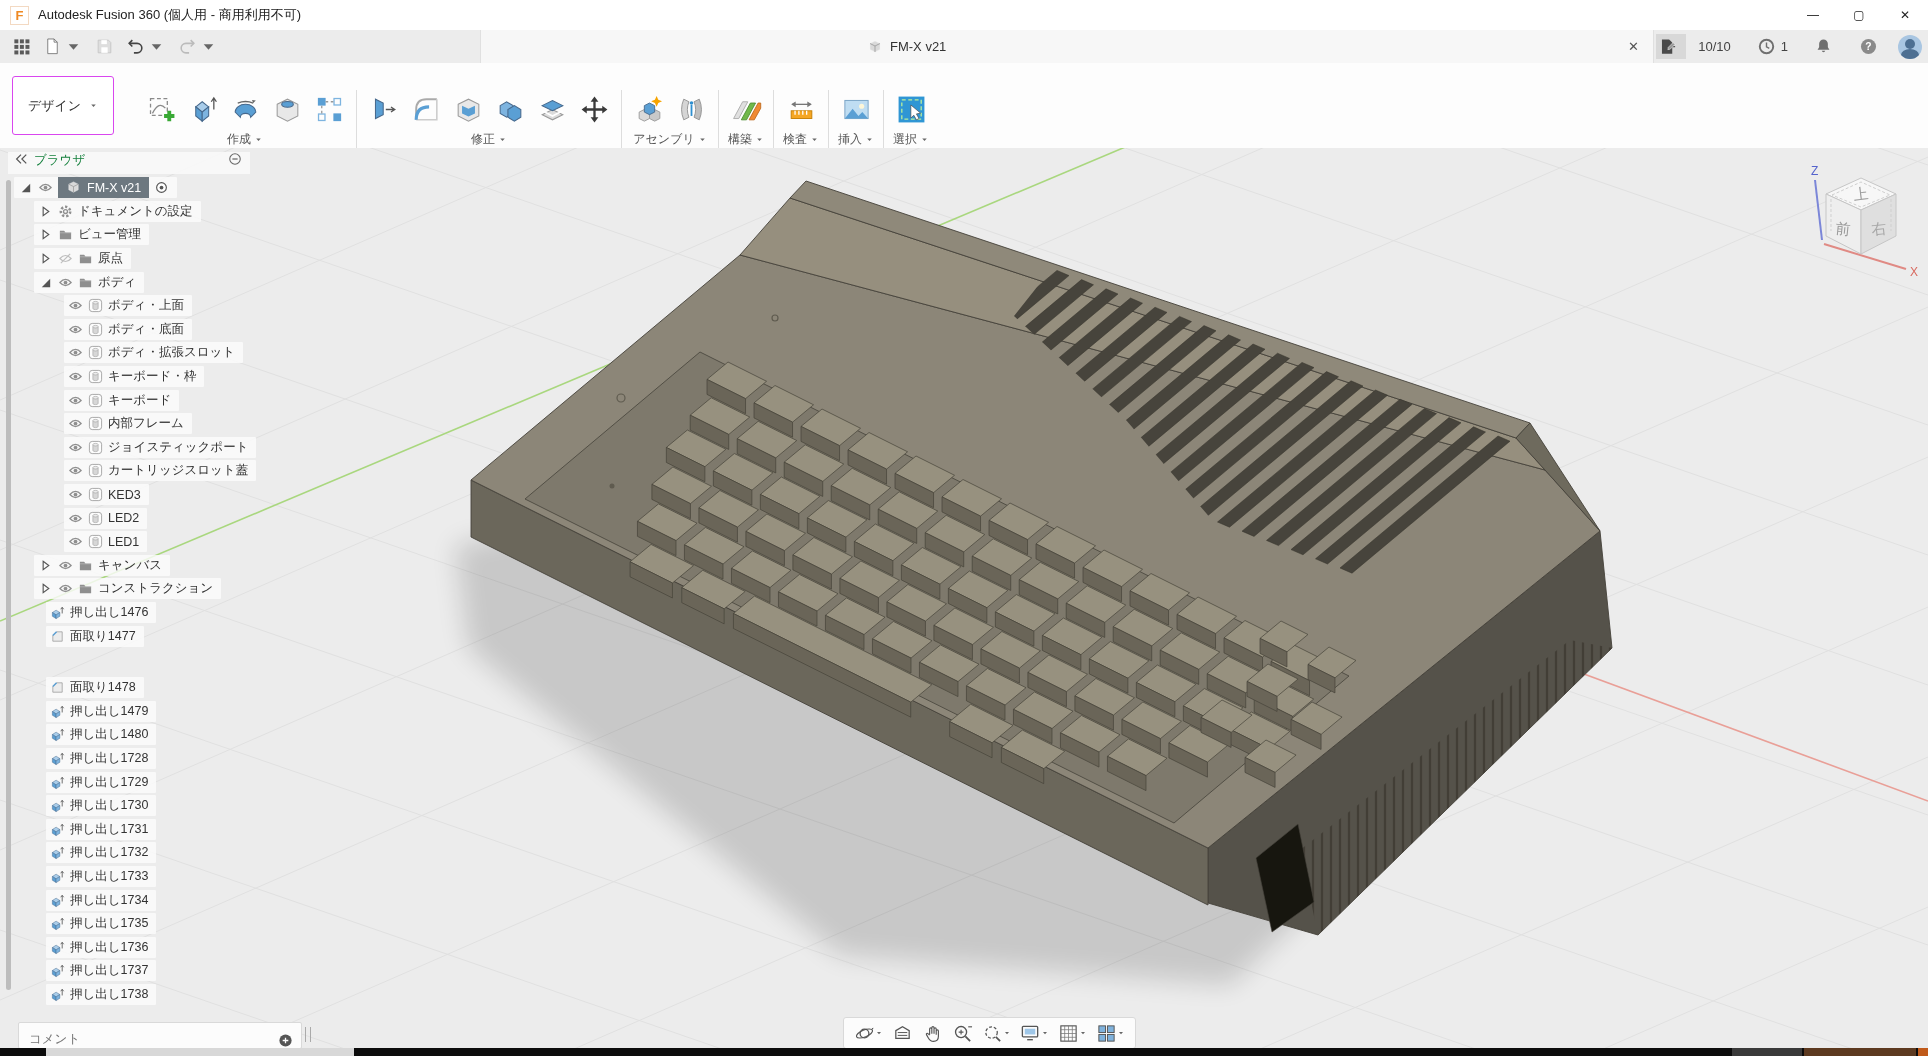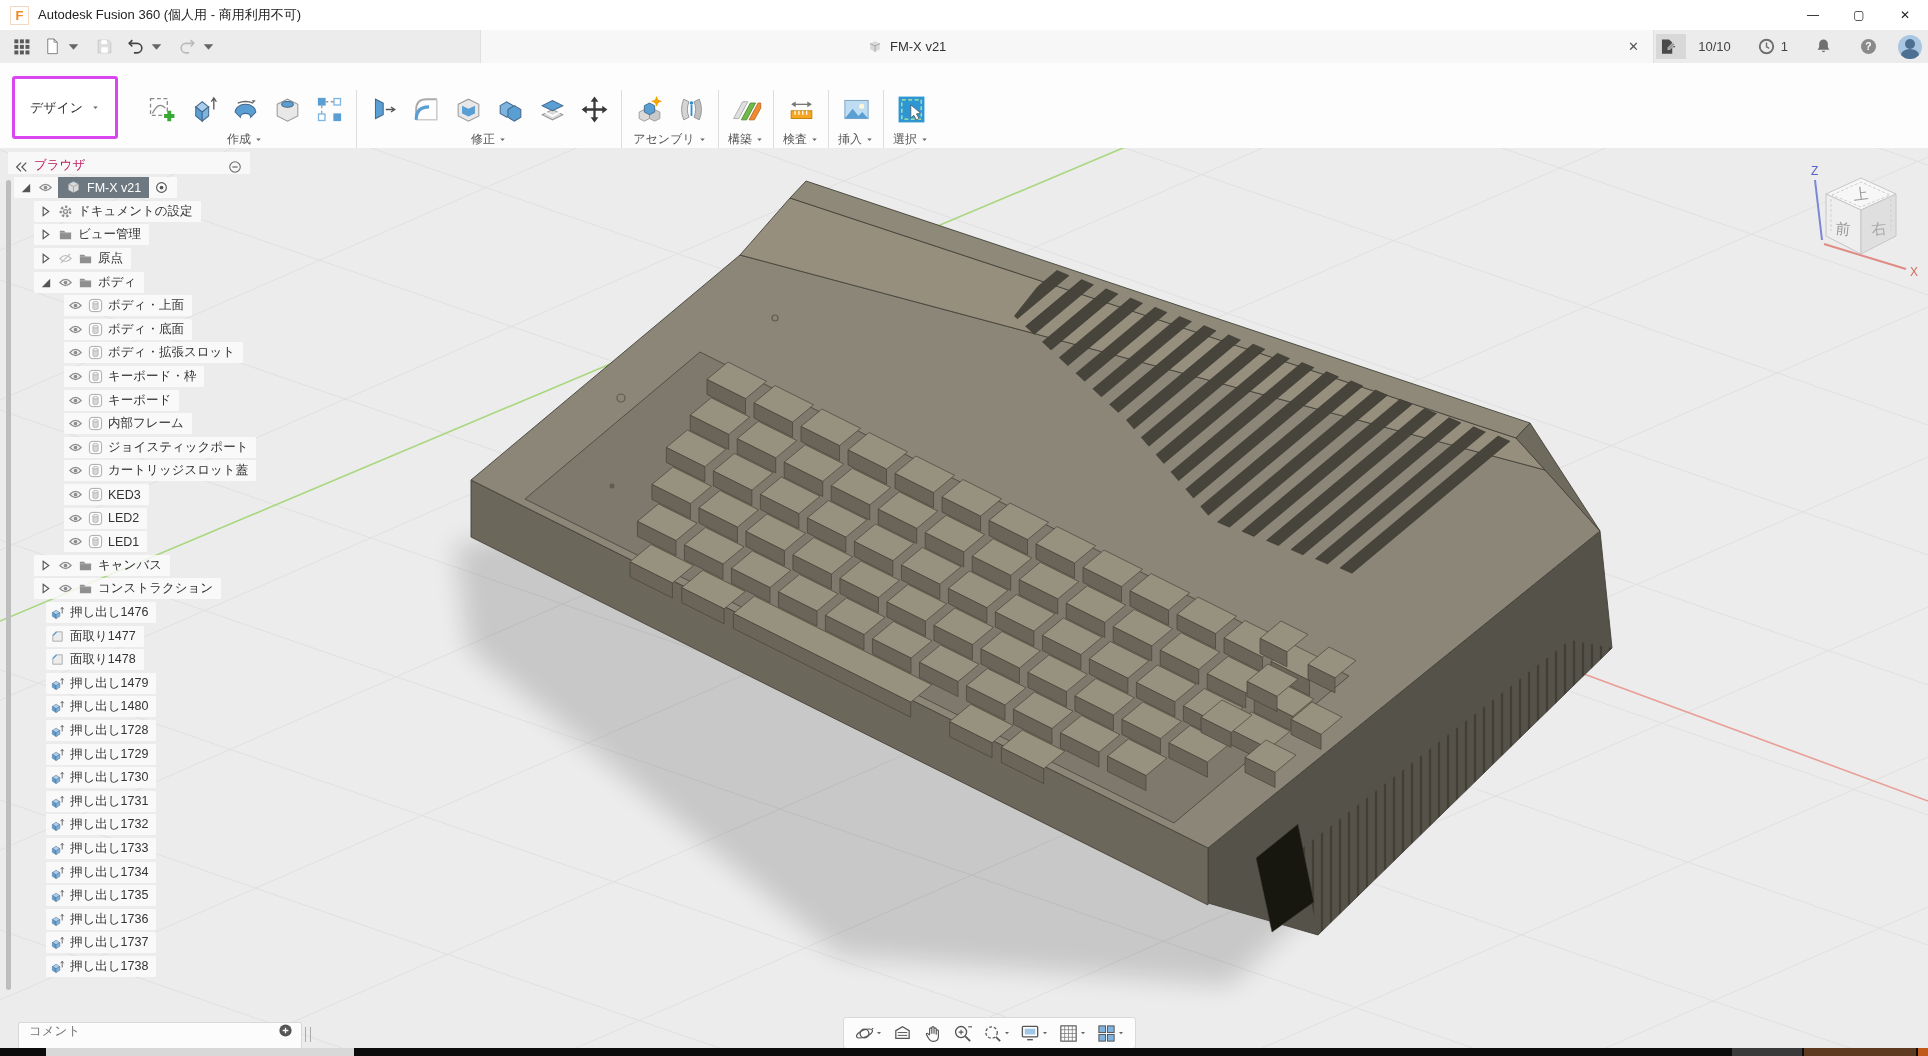--- a/index.html
+++ b/index.html
@@ -29,53 +29,53 @@
            display:flex;align-items:center;justify-content:center;color:#555;font-size:17px;}
   #qat-right{position:absolute;right:6px;top:0;height:33px;display:flex;align-items:center;gap:14px;}
   .trtext{font-size:13px;color:#444;}
   #avatar{width:24px;height:24px;border-radius:50%;background:#a9c6e2;overflow:hidden;position:relative;}
   #avatar:before{content:"";position:absolute;left:7px;top:4px;width:10px;height:10px;border-radius:50%;background:#4d6f92;}
   #avatar:after{content:"";position:absolute;left:3px;top:14px;width:18px;height:12px;border-radius:50%;background:#4d6f92;}
   
   #ribbon{position:absolute;left:0;top:63px;width:100%;height:85px;background:#fdfdfd;
           border-bottom:1px solid #d6d6d6;}
   #workspace-btn{position:absolute;left:12px;top:13px;width:100px;height:57px;background:#fff;
-                 border:3px solid #d946ef;border-radius:3px;display:flex;align-items:center;
+                 border:1px solid #d946ef;border-radius:3px;display:flex;align-items:center;
                  justify-content:center;gap:6px;font-size:13px;color:#333;}
   #rtabs{position:absolute;left:142px;top:3px;height:22px;display:flex;gap:30px;align-items:flex-end;}
   .rtab{font-size:13px;color:#4a4a4a;padding-bottom:3px;position:relative;white-space:nowrap;}
   .rtab.active{color:#1e91d6;}
   .rtab.active:after{content:"";position:absolute;left:-4px;right:-4px;bottom:-2px;height:3px;background:#1e91d6;}
   #rgroups{position:absolute;left:134px;top:25px;display:flex;align-items:flex-start;text-align:center;}
   .rgroup{display:flex;flex-direction:column;align-items:center;padding:0 8px;}
   .ricons{display:flex;gap:4px;height:42px;align-items:center;}
   .ribbon-btn{width:38px;height:38px;display:flex;align-items:center;justify-content:center;background:none;border:none;padding:0;}
   .ribbon-btn svg{width:31px;height:31px;}
   .rlabel{margin-top:1px;font-size:12px;color:#555;display:flex;align-items:center;gap:3px;white-space:nowrap;}
   .vsep{width:1px;background:#ddd;height:58px;margin-top:2px;}
   
   #viewport{position:absolute;left:0;top:148px;width:1928px;height:900px;background:#ececec;}
   #scene{position:absolute;left:0;top:0;}
   
   #browser-header{position:absolute;left:8px;top:4px;width:242px;height:22px;
-                  background:rgba(248,248,248,.92);display:flex;align-items:flex-end;font-size:12.5px;color:#be185d;}
+                  background:rgba(248,248,248,.92);display:flex;align-items:flex-start;font-size:12.5px;color:#15803d;}
   #browser-header svg{width:14px;height:14px;}
   #tree{position:absolute;left:8px;top:28px;}
   .trow{height:23.6px;display:flex;align-items:center;white-space:nowrap;}
   .chip{display:inline-flex;align-items:center;height:21px;padding:0 8px 0 4px;gap:5px;
         background:rgba(253,253,253,.8);border-radius:1px;font-size:12.5px;color:#333;}
   .chip svg{width:15px;height:15px;flex:none;}
   .seldark{display:inline-flex;align-items:center;height:21px;padding:0 8px;gap:6px;
            background:#6d7880;color:#fff;}
   #browser-scrollbar{position:absolute;left:6px;top:32px;width:5px;height:810px;background:#bdbdbd;border-radius:3px;}
   
   #viewcube{position:absolute;left:1798px;top:8px;width:126px;height:126px;}
   
   #comment-bar{position:absolute;left:18px;top:874px;width:282px;height:25px;background:#fcfcfc;
-               border:1px solid #d9d9d9;border-radius:2px;display:flex;align-items:flex-start;}
+               border:1px solid #d9d9d9;border-radius:2px;display:flex;align-items:flex-end;}
   #comment-bar span{margin-left:10px;font-size:12.5px;color:#777;}
   #comment-bar svg{width:15px;height:15px;margin-left:auto;margin-right:8px;}
   #comment-handle{position:absolute;left:305px;top:879px;width:4px;height:15px;
                   border-left:1px solid #aaa;border-right:1px solid #aaa;}
   
   #navbar{position:absolute;left:843px;top:869px;height:30px;background:#fcfcfc;border:1px solid #d9d9d9;
           border-radius:3px;display:flex;align-items:center;padding:0 7px;gap:3px;}
   .navbtn{display:flex;align-items:center;padding:0 3px;height:30px;}
   .navbtn svg.nv{width:21px;height:21px;}
   
@@ -1097,21 +1097,21 @@
           </span>
         </div>
         <div class="trow" style="padding-left: 38px; text-align: right;">
           <span class="chip">
             <svg width="15" height="15">
               <use href="#i-chamferf"></use>
             </svg>
             <span>面取り1477</span>
           </span>
         </div>
-        <div class="trow" style="padding-left: 38px;">
+        <div class="trow" style="padding-left: 38px; margin-top: 28px;">
           <span class="chip">
             <svg width="15" height="15">
               <use href="#i-chamferf"></use>
             </svg>
             <span>面取り1478</span>
           </span>
         </div>
         <div class="trow" style="padding-left: 38px;">
           <span class="chip">
             <svg width="15" height="15">

